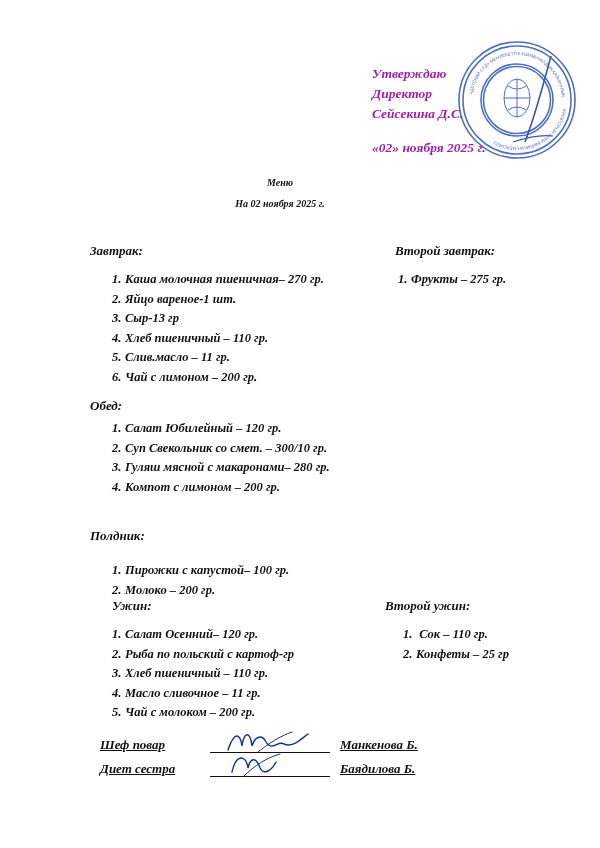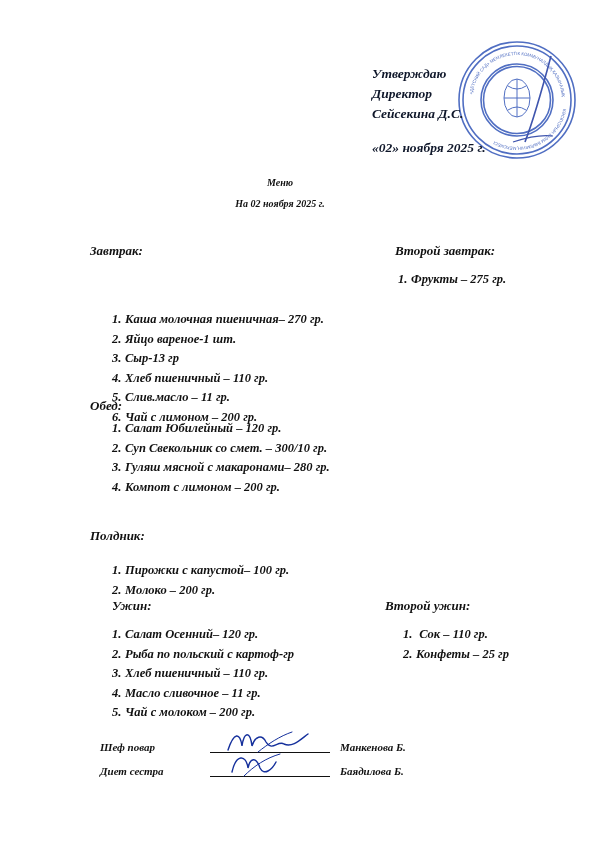--- a/index.html
+++ b/index.html
@@ -26,21 +26,21 @@
   .approval {
     position: absolute;
     left: 372px;
     top: 64px;
     width: 210px;
     font-family: "Liberation Serif", serif;
     font-style: italic;
     font-weight: bold;
     font-size: 13.5px;
     line-height: 20px;
-    color: #0f172a;
+    color: #a21caf;
     z-index: 3;
   }
   .approval .line {
     white-space: nowrap;
   }
   .approval .date-line {
     margin-top: 14px;
   }
 
   
@@ -96,21 +96,21 @@
   .item-list li {
     white-space: nowrap;
   }
   .item-list li .num {
     display: inline-block;
     min-width: 13px;
   }
 
   
   .h-breakfast   { left: 90px;  top: 243px; }
-  .l-breakfast   { left: 112px; top: 270px; margin-top: 40px; }
+  .l-breakfast   { left: 112px; top: 270px; }
 
   .h-second-brk  { left: 395px; top: 243px; }
   .l-second-brk  { left: 398px; top: 270px; }
 
   .h-lunch       { left: 90px;  top: 398px; text-align: center; }
   .l-lunch       { left: 112px; top: 419px; font-style: italic; }
 
   .h-snack       { left: 90px;  top: 528px; }
   .l-snack       { left: 112px; top: 538px; }
 
@@ -121,21 +121,22 @@
   .l-second-din  { left: 403px; top: 625px; }
 
   
   .signatures {
     position: absolute;
     left: 100px;
     top: 732px;
     width: 360px;
     font-style: italic;
     font-weight: bold;
-    font-size: 11px;
+    font-size: 13px;
+    text-decoration: underline;
   }
   .sig-row {
     display: flex;
     align-items: flex-end;
     height: 21px;
     margin-bottom: 3px;
   }
   .sig-role {
     width: 110px;
     white-space: nowrap;

